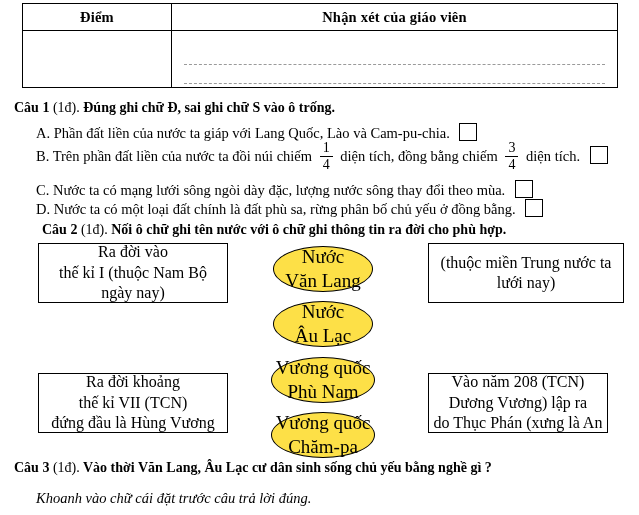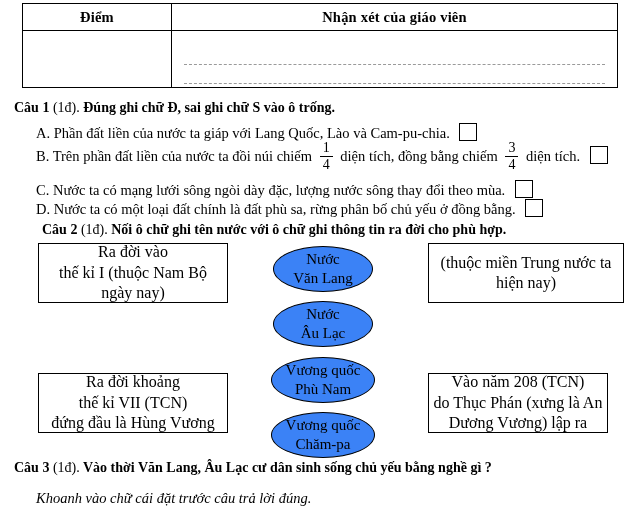--- a/index.html
+++ b/index.html
@@ -110,27 +110,27 @@
     background: #fff;
     padding: 2px 4px;
   }
   .mbox span { display: block; white-space: nowrap; }
 
   .ellipse {
     position: absolute;
     border: 1.4px solid #000;
     border-radius: 50%;
     box-sizing: border-box;
-    font-size: 15px;
+    font-size: 19px;
     line-height: 1.25;
     text-align: center;
     display: flex;
     flex-direction: column;
     justify-content: center;
-    background: #3b82f6;
+    background: #fde047;
   }
   .ellipse span { display: block; white-space: nowrap; }
 
   
   .sub-italic {
     position: absolute;
     font-size: 14.5px;
     font-style: italic;
     white-space: nowrap;
   }
@@ -233,27 +233,27 @@
     <span>Phù Nam</span>
   </div>
 
   <div class="ellipse" style="left:271px; top:412px; width:104px; height:46px;">
     <span>Vương quốc</span>
     <span>Chăm-pa</span>
   </div>
 
   <div class="mbox" style="left:428px; top:243px; width:196px; height:60px;">
     <span>(thuộc miền Trung nước ta</span>
-    <span>hiện nay)</span>
+    <span>lưới nay)</span>
   </div>
 
   <div class="mbox" style="left:428px; top:373px; width:180px; height:60px;">
     <span>Vào năm 208 (TCN)</span>
+    <span>Dương Vương) lập ra</span>
     <span>do Thục Phán (xưng là An</span>
-    <span>Dương Vương) lập ra</span>
   </div>
 
 </div>
 
 <div class="q-head" style="top:460px;">
   <span>Câu 3</span>
   <span class="pts">(1đ).</span>
   <span class="pts-b">Vào thời Văn Lang, Âu Lạc cư dân sinh sống chủ yếu bằng nghề gì ?</span>
 </div>
 

